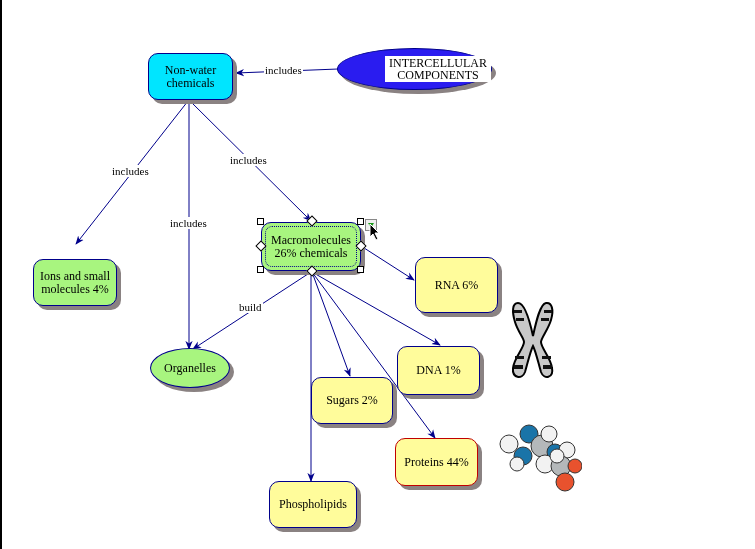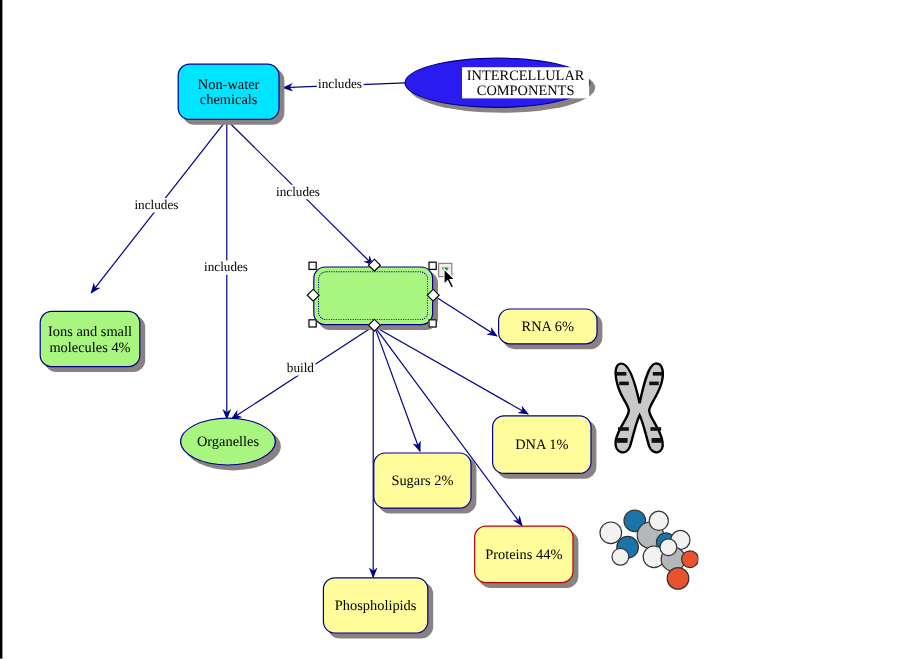--- a/index.html
+++ b/index.html
@@ -73,44 +73,48 @@
 
 <div class="node green" style="left:33px;top:259px;width:84px;height:47px;">
   <div>
     <div>Ions and small</div>
     <div>molecules 4%</div>
   </div>
 </div>
 
 <div class="node green" style="left:261px;top:222px;width:100px;height:49px;">
   <div class="inner-dotted"></div>
+  <div>
+    <div>Macromolecules</div>
+    <div>26% chemicals</div>
+  </div>
 </div>
 
 <div class="handle-sq" style="left:257px;top:218px;"></div>
 <div class="handle-sq" style="left:357px;top:218px;"></div>
 <div class="handle-sq" style="left:257px;top:266px;"></div>
 <div class="handle-sq" style="left:357px;top:266px;"></div>
 <div class="handle-dm" style="left:308px;top:217px;"></div>
 <div class="handle-dm" style="left:308px;top:267px;"></div>
 <div class="handle-dm" style="left:257px;top:242px;"></div>
 <div class="handle-dm" style="left:357px;top:242px;"></div>
 <div class="menu-btn"></div>
 <svg class="cursor" width="12" height="18">
   <path d="M1,1 L1,14 L4,11 L7,17 L9,16 L6,10 L10,10 Z" fill="#000" stroke="#fff" stroke-width="1"></path>
 </svg>
 
 <div class="node ellipse green" style="left:150px;top:348px;width:80px;height:40px;">
   <span>Organelles</span>
 </div>
 
-<div class="node yellow" style="left:415px;top:257px;width:83px;height:30px;">
+<div class="node yellow" style="left:415px;top:257px;width:83px;height:56px;">
   <span>RNA 6%</span>
 </div>
 
-<div class="node yellow" style="left:410px;top:346px;width:83px;height:49px;">
+<div class="node yellow" style="left:397px;top:346px;width:83px;height:49px;">
   <span>DNA 1%</span>
 </div>
 
 <div class="node yellow" style="left:311px;top:377px;width:82px;height:47px;justify-content:center;">
   <span>Sugars 2%</span>
 </div>
 
 <div class="node yellow red-border" style="left:395px;top:438px;width:83px;height:48px;">
   <span>Proteins 44%</span>
 </div>

